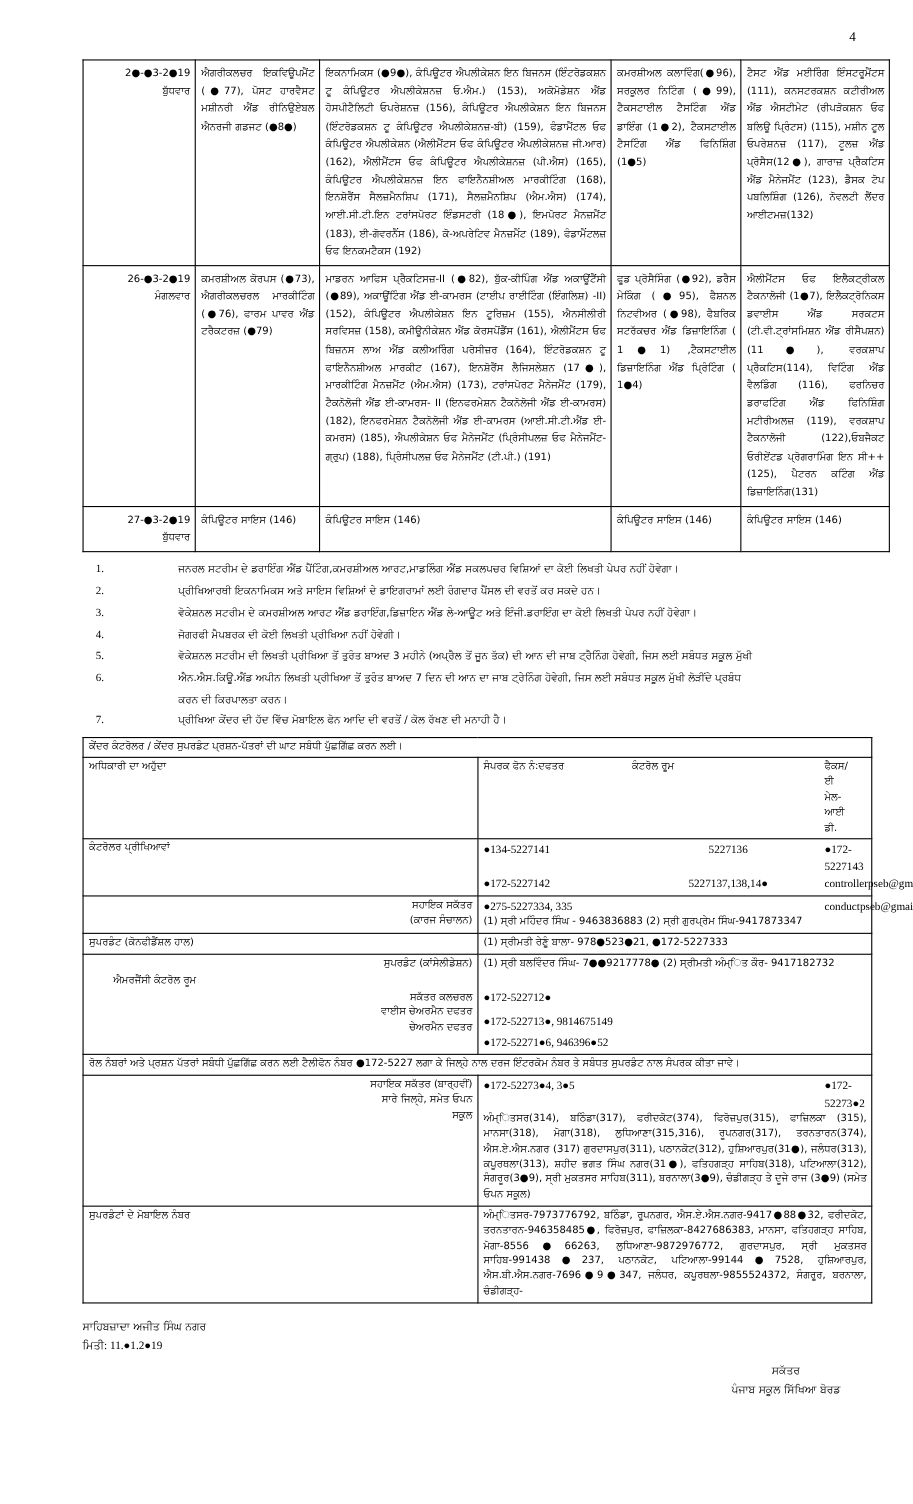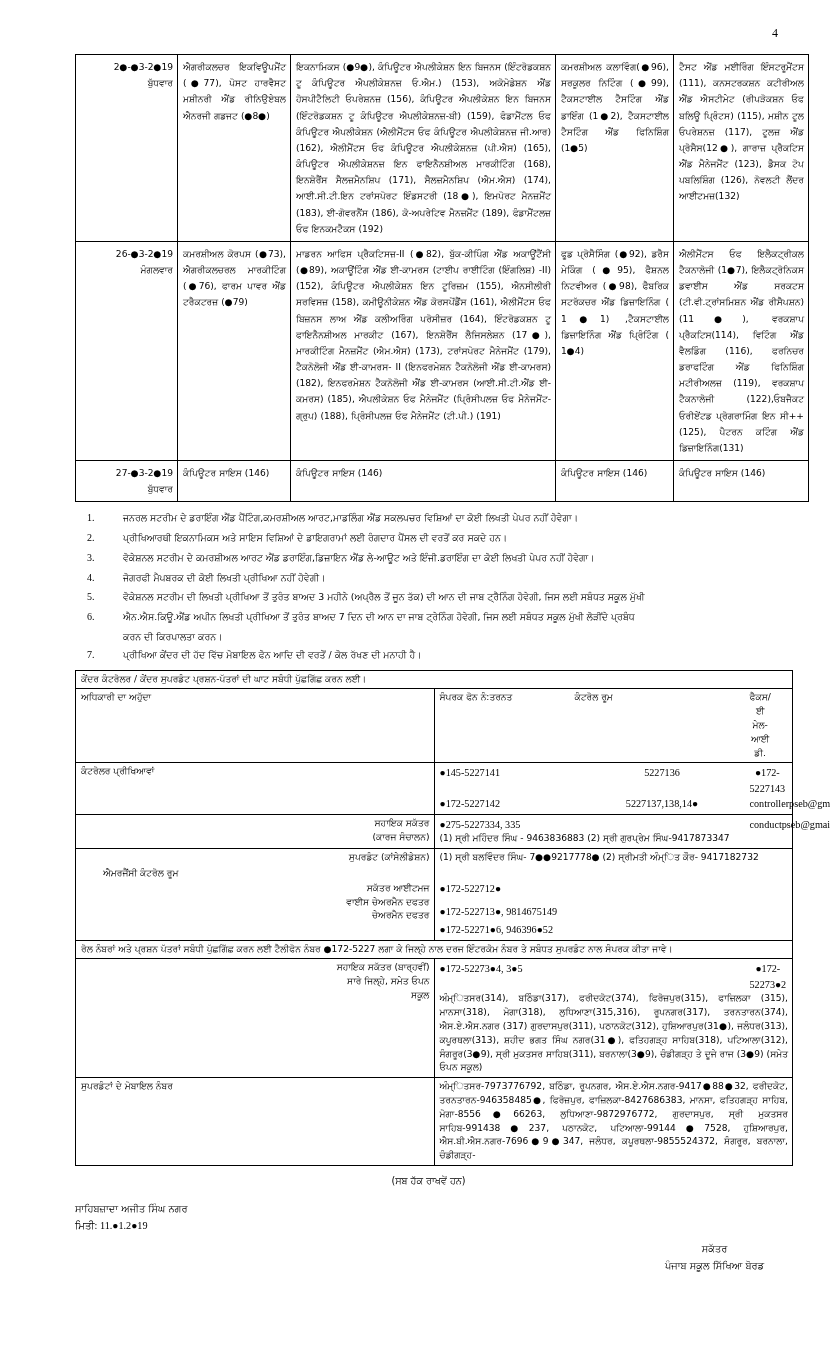--- a/index.html
+++ b/index.html
@@ -70,21 +70,21 @@
     margin-bottom: 3.5px;
   }
   ol.notes li .num {
     width: 48px;
     flex: 0 0 48px;
     font-family: "Liberation Serif", serif;
     font-size: 10px;
     padding-left: 12px;
     box-sizing: border-box;
   }
-  ol.notes li .txt { flex: 1 1 auto; }
+  ol.notes li .txt { flex: 1 1 auto; margin-left: 39px; }
 
   
   table.contacts {
     border-collapse: collapse;
     width: 707px;
     table-layout: fixed;
     margin-top: 2px;
   }
   table.contacts td {
     border: 1px solid #000;
@@ -99,21 +99,21 @@
 
   .mono-num {
     font-family: "Liberation Serif", serif;
     font-size: 10.2px;
   }
   .ctr { text-align: center; }
 
   .phone-grid { display: flex; }
   .phone-grid .p1 { flex: 0 0 135px; }
   .phone-grid .p2 { flex: 0 0 175px; }
-  .phone-grid .p3 { flex: 1 1 auto; text-align: center; padding-right: 60px;}
+  .phone-grid .p3 { flex: 1 1 auto; text-align: left; padding-right: 60px;}
 
   .emerg-title {
     font-weight: normal;
     padding-left: 22px;
     display: block;
     margin: 2px 0 1px 0;
   }
 
   .rights {
     text-align: center;
@@ -212,32 +212,32 @@
 
   <table class="contacts">
     <tbody>
       <tr>
         <td colspan="2" class="fullspan">ਕੇਂਦਰ ਕੰਟਰੋਲਰ / ਕੇਂਦਰ ਸੁਪਰਡੰਟ ਪ੍ਰਸ਼ਨ-ਪੱਤਰਾਂ ਦੀ ਘਾਟ ਸਬੰਧੀ ਪੁੱਛਗਿੱਛ ਕਰਨ ਲਈ।</td>
       </tr>
       <tr>
         <td class="col-a">ਅਧਿਕਾਰੀ ਦਾ ਅਹੁੱਦਾ</td>
         <td class="col-b">
           <div class="phone-grid">
-            <span class="p1">ਸੰਪਰਕ ਫੋਨ ਨੰ:ਤਰਨਤ</span>
+            <span class="p1">ਸੰਪਰਕ ਫੋਨ ਨੰ:ਦਫਤਰ</span>
             <span class="p2">ਕੰਟਰੋਲ ਰੂਮ</span>
             <span class="p3">ਫੈਕਸ/ਈ ਮੇਲ-ਆਈ ਡੀ.</span>
           </div>
         </td>
       </tr>
 
       <tr>
         <td class="col-a">ਕੰਟਰੋਲਰ ਪ੍ਰੀਖਿਆਵਾਂ</td>
         <td class="col-b">
           <div class="phone-grid">
-            <span class="p1 mono-num">●145-5227141</span>
+            <span class="p1 mono-num">●134-5227141</span>
             <span class="p2 mono-num ctr">5227136</span>
             <span class="p3 mono-num">●172-5227143</span>
           </div>
           <div class="phone-grid">
             <span class="p1 mono-num">●172-5227142</span>
             <span class="p2 mono-num ctr">5227137,138,14●</span>
             <span class="p3 mono-num">controllerpseb@gmail.com</span>
           </div>
         </td>
       </tr>
@@ -249,26 +249,30 @@
         </td>
         <td class="col-b">
           <div class="phone-grid">
             <span class="p1 mono-num" style="flex:0 0 310px">●275-5227334, 335</span>
             <span class="p3 mono-num">conductpseb@gmail.com</span>
           </div>
           <div>(1) ਸ੍ਰੀ ਮਹਿੰਦਰ ਸਿੰਘ - 9463836883   (2) ਸ੍ਰੀ ਗੁਰਪ੍ਰੇਮ ਸਿੰਘ-9417873347</div>
         </td>
       </tr>
 
+      <tr>
+        <td class="col-a">ਸੁਪਰਡੰਟ (ਕੋਨਫੀਡੈਂਸ਼ਲ ਹਾਲ)</td>
+        <td class="col-b">(1) ਸ੍ਰੀਮਤੀ ਰੇਣੂੰ ਬਾਲਾ- 978●523●21, ●172-5227333</td>
+      </tr>
 
       <tr>
         <td class="col-a">
           <span class="ln">ਸੁਪਰਡੰਟ (ਕਾਂਸੇਲੀਡੇਸ਼ਨ)</span>
           <span class="emerg-title">ਐਮਰਜੈਂਸੀ ਕੰਟਰੋਲ ਰੂਮ</span>
-          <span class="ln">ਸਕੱਤਰ ਆਈਟਮਜ</span>
+          <span class="ln">ਸਕੱਤਰ ਕਲਚਰਲ</span>
           <span class="ln">ਵਾਈਸ ਚੇਅਰਮੈਨ ਦਫਤਰ</span>
           <span class="ln">ਚੇਅਰਮੈਨ  ਦਫਤਰ</span>
         </td>
         <td class="col-b">
           <div>(1) ਸ੍ਰੀ ਬਲਵਿੰਦਰ ਸਿੰਘ- 7●●9217778●    (2) ਸ੍ਰੀਮਤੀ ਅੰਮ੍ਿਤ ਕੌਰ- 9417182732</div>
           <div style="height:13px">&nbsp;</div>
           <div style="height:3px">&nbsp;</div>
           <div class="mono-num">●172-522712●</div>
           <div style="height:7px">&nbsp;</div>
           <div class="mono-num">●172-522713●, 9814675149</div>
@@ -296,21 +300,20 @@
         </td>
       </tr>
 
       <tr>
         <td class="col-a">ਸੁਪਰਡੰਟਾਂ ਦੇ ਮੋਬਾਇਲ ਨੰਬਰ</td>
         <td class="col-b just-between">ਅੰਮ੍ਿਤਸਰ-7973776792,   ਬਠਿੰਡਾ,   ਰੂਪਨਗਰ,   ਐਸ.ਏ.ਐਸ.ਨਗਰ-9417●88●32,   ਫਰੀਦਕੋਟ,   ਤਰਨਤਾਰਨ-946358485●, ਫਿਰੋਜ਼ਪੁਰ, ਫਾਜ਼ਿਲਕਾ-8427686383, ਮਾਨਸਾ, ਫਤਿਹਗੜ੍ਹ ਸਾਹਿਬ, ਮੋਗਾ-8556●66263, ਲੁਧਿਆਣਾ-9872976772, ਗੁਰਦਾਸਪੁਰ, ਸ੍ਰੀ ਮੁਕਤਸਰ ਸਾਹਿਬ-991438●237, ਪਠਾਨਕੋਟ, ਪਟਿਆਲਾ-99144●7528, ਹੁਸ਼ਿਆਰਪੁਰ, ਐਸ.ਬੀ.ਐਸ.ਨਗਰ-7696●9●347, ਜਲੰਧਰ, ਕਪੂਰਥਲਾ-9855524372, ਸੰਗਰੂਰ, ਬਰਨਾਲਾ, ਚੰਡੀਗੜ੍ਹ-</td>
       </tr>
     </tbody>
   </table>
 
-  <div class="rights">(ਸਬ ਹੱਕ ਰਾਖਵੇਂ ਹਨ)</div>
 
   <div class="signature">
     <div class="sig-left">
       <div>ਸਾਹਿਬਜ਼ਾਦਾ ਅਜੀਤ ਸਿੰਘ ਨਗਰ</div>
       <div class="mono-num">ਮਿਤੀ: 11.●1.2●19</div>
     </div>
     <div class="sig-right">
       <div>ਸਕੱਤਰ</div>
       <div>ਪੰਜਾਬ ਸਕੂਲ ਸਿੱਖਿਆ ਬੋਰਡ</div>
     </div>

